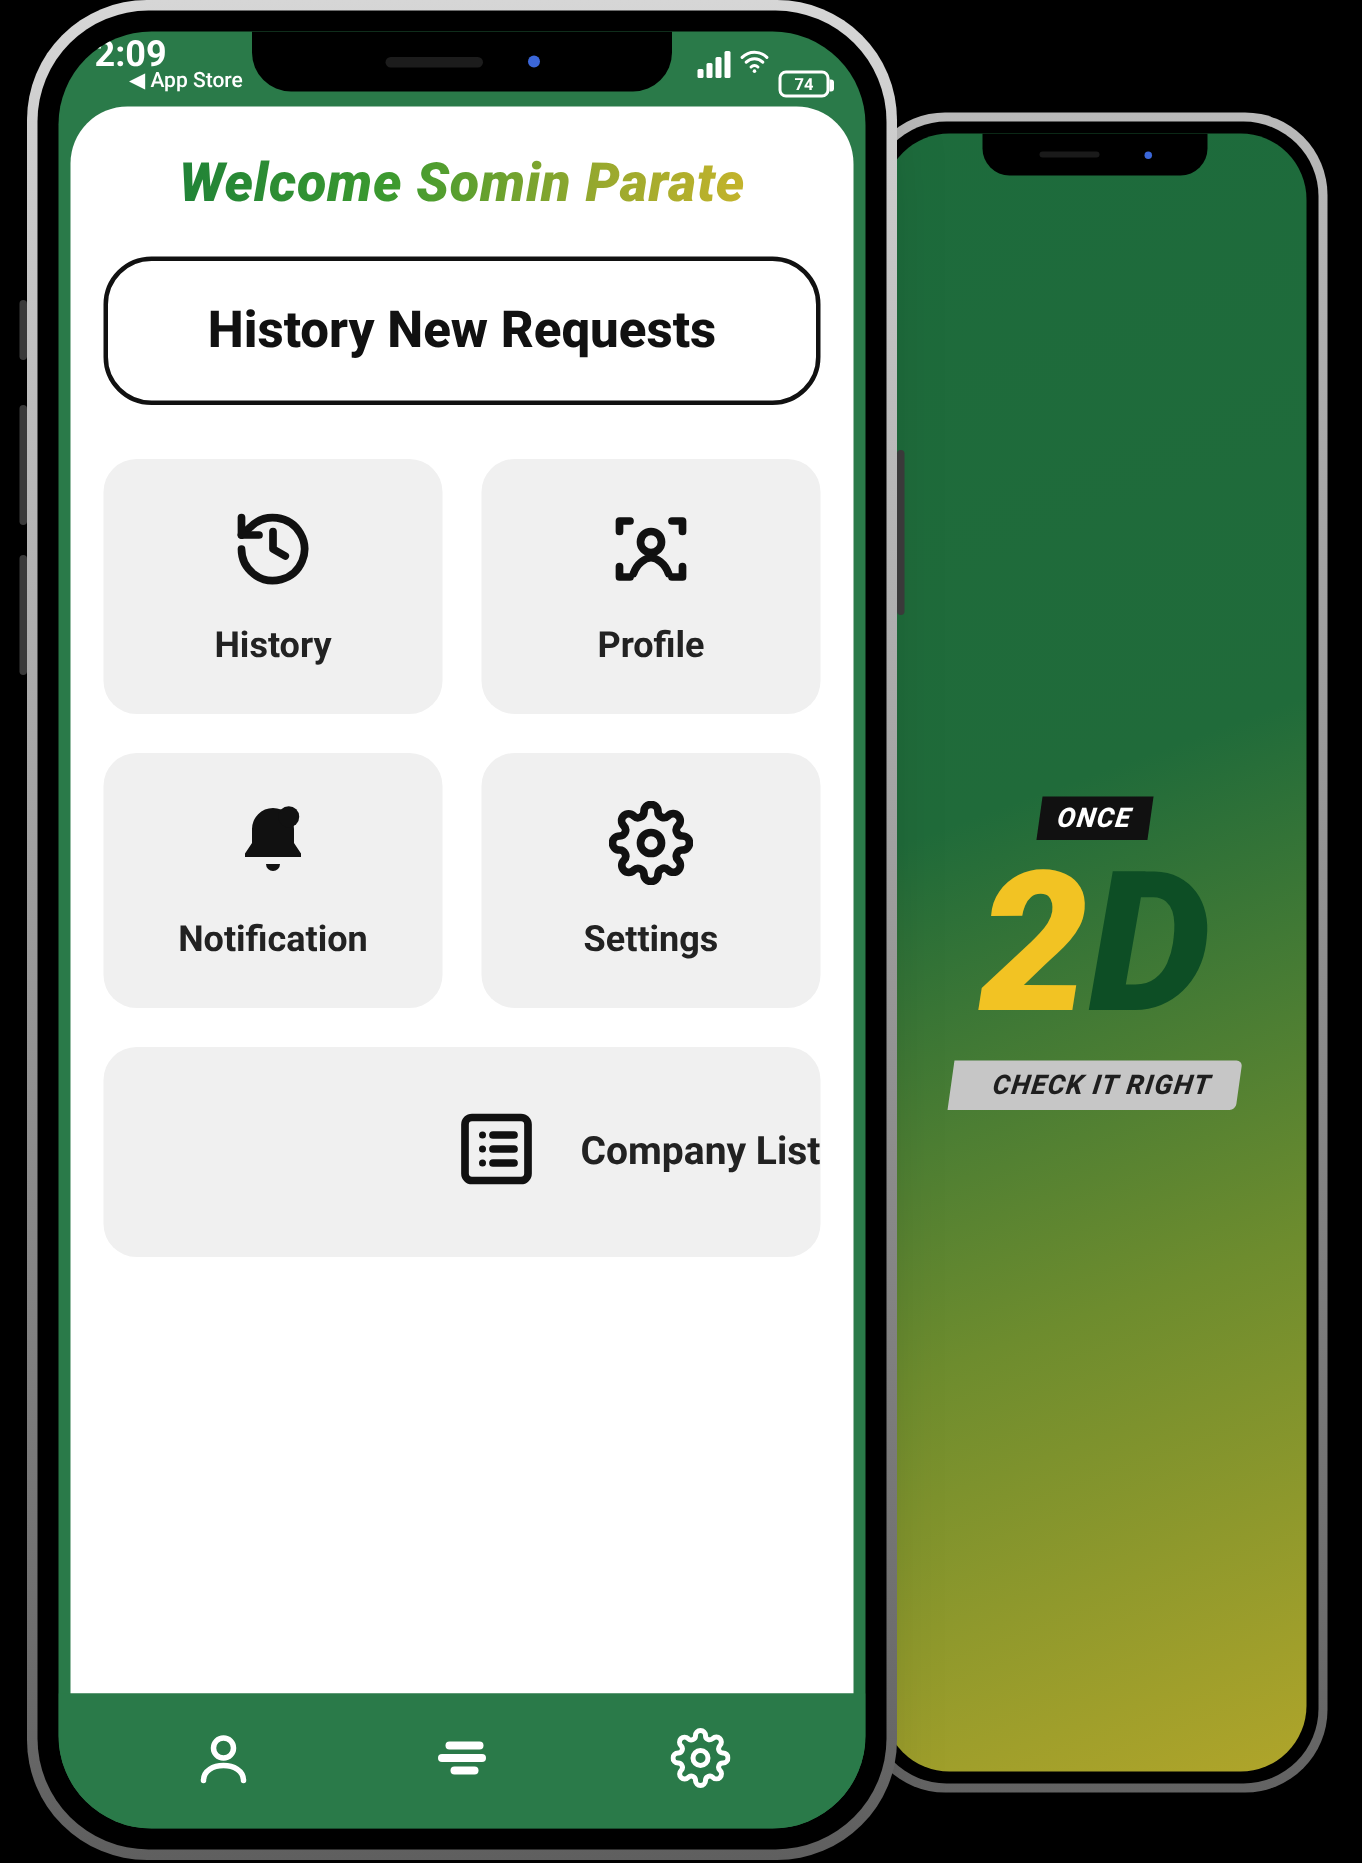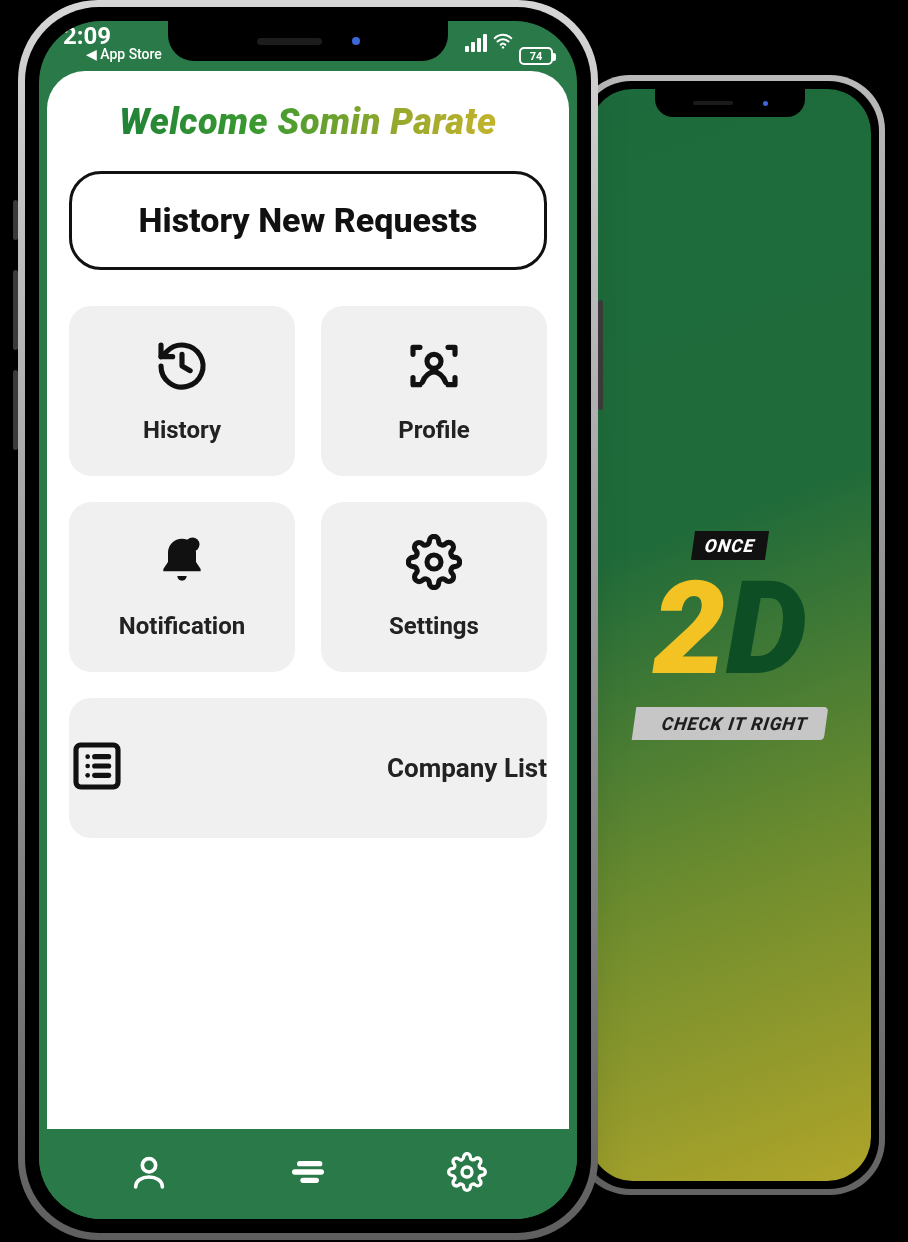--- a/index.html
+++ b/index.html
@@ -179,21 +179,21 @@
     display:flex; flex-direction:column; align-items:center; justify-content:center;
     gap:18px;
     cursor:pointer;
   }
   .tile svg { width:56px; height:56px; }
   .tile-label { font-size:24px; font-weight:700; color:#222;}
 
   .wide-tile {
     background:#f0f0f0; border-radius:22px;
     height:140px;
-    display:flex; align-items:center; justify-content:space-between;
+    display:flex; align-items:center; justify-content:flex-end;
     gap:28px;
     cursor:pointer;
   }
   .wide-tile svg { width:56px; height:56px;}
   .wide-tile .tile-label{ font-size:26px; }
 
   .bottom-nav {
     background:#2a7a49;
     height:90px;
     display:flex; align-items:center; justify-content:space-around;

